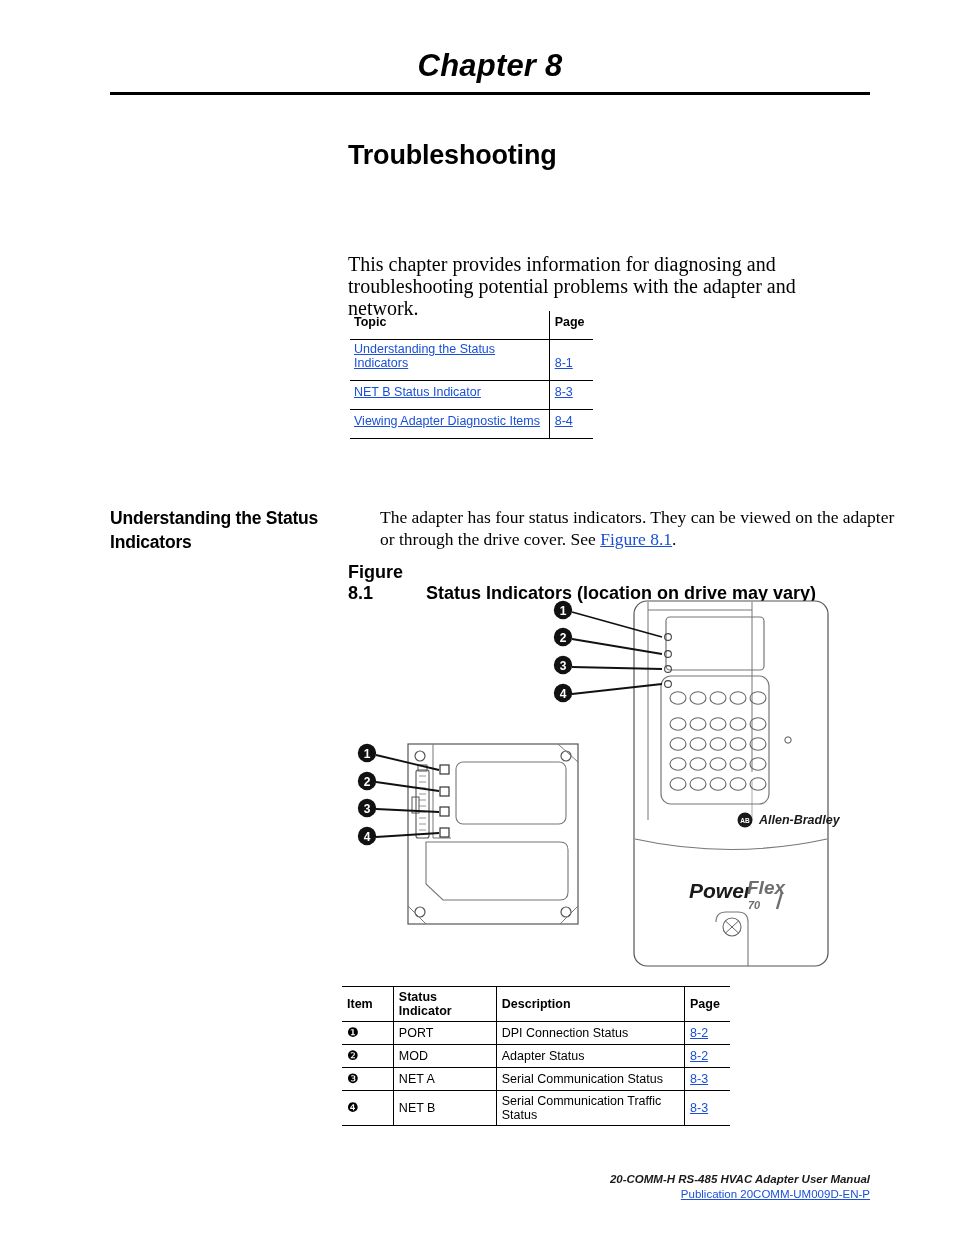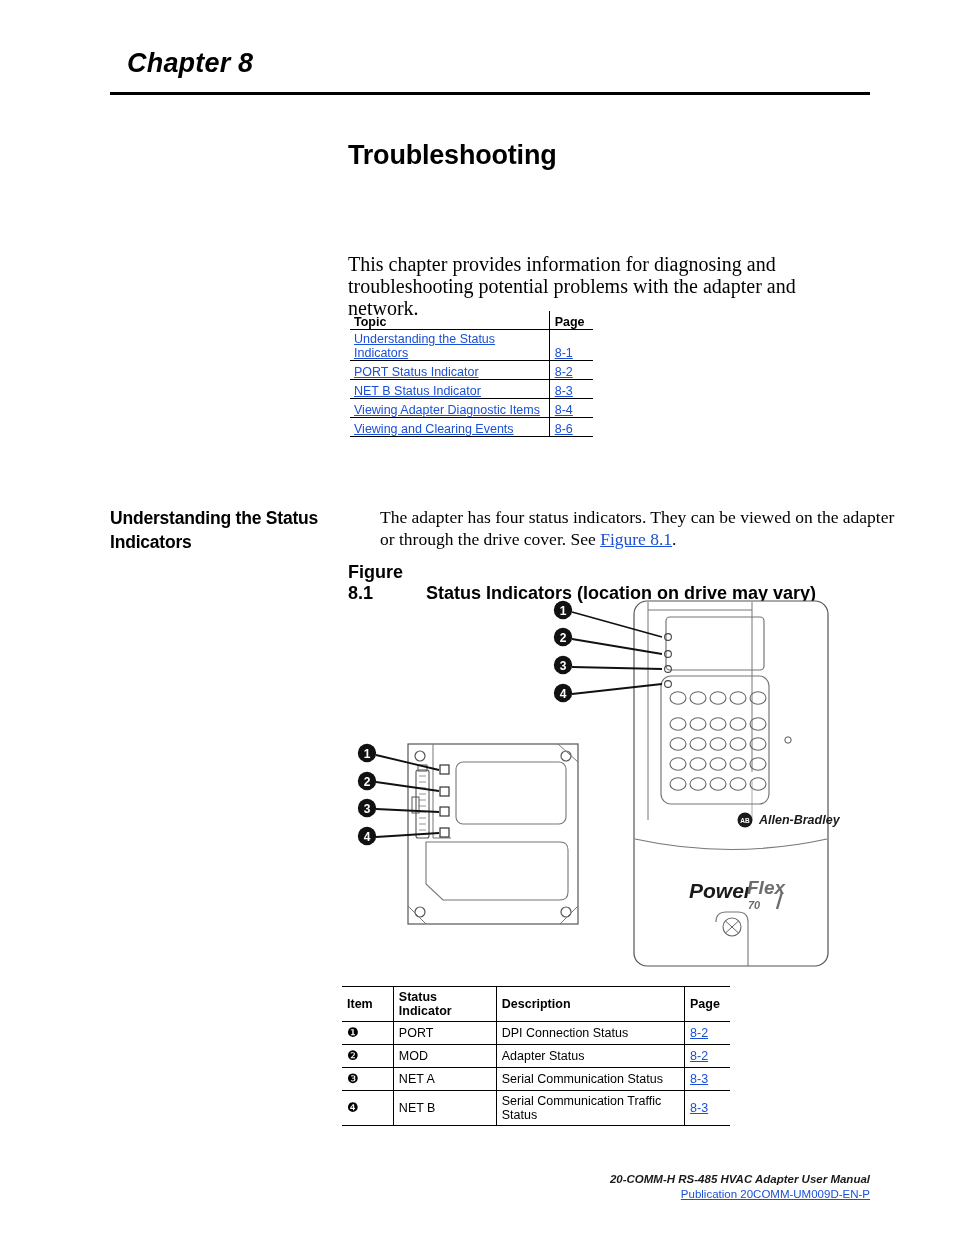--- a/index.html
+++ b/index.html
@@ -12,28 +12,28 @@
     height: 1235px;
     position: relative;
     font-family: "Liberation Serif", serif;
     color: #000000;
     overflow: hidden;
   }
 
   
   .chapter-label {
     position: absolute;
-    left: 127px;
+    left: 110px;
     top: 48px;
     width: 760px;
-    text-align: left;
+    text-align: center;
     font-family: "Liberation Sans", sans-serif;
     font-style: italic;
     font-weight: bold;
-    font-size: 27px;
+    font-size: 31px;
     letter-spacing: 0.2px;
   }
   .header-rule {
     position: absolute;
     left: 110px;
     top: 92px;
     width: 760px;
     height: 2.5px;
     background: #000;
   }
@@ -64,21 +64,21 @@
     position: absolute;
     left: 350px;
     top: 311px;
     width: 243px;
     border-collapse: collapse;
     font-family: "Liberation Sans", sans-serif;
     font-size: 12.5px;
   }
   .toc th, .toc td {
     border-bottom: 1px solid #000;
-    padding: 2px 4px 0 4px;
+    padding: 2px 4px 10px 4px;
     text-align: left;
     font-weight: normal;
     line-height: 14px;
     vertical-align: bottom;
     height: 16px;
   }
   .toc thead th {
     font-weight: bold;
     border-bottom: 1.4px solid #000;
   }
@@ -214,34 +214,26 @@
       <th class="col-topic">Topic</th>
       <th class="col-page">Page</th>
     </tr>
   </thead>
   <tbody>
     <tr>
       <td class="col-topic"><span class="lnk">Understanding the Status Indicators</span></td>
       <td class="col-page"><span class="lnk">8-1</span></td>
     </tr>
     <tr>
-      <td class="col-topic"><span class="lnk">PORT Status Indicator</span></td>
-      <td class="col-page"><span class="lnk">8-2</span></td>
-    </tr>
-    <tr>
       <td class="col-topic"><span class="lnk">NET B Status Indicator</span></td>
       <td class="col-page"><span class="lnk">8-3</span></td>
     </tr>
     <tr>
       <td class="col-topic"><span class="lnk">Viewing Adapter Diagnostic Items</span></td>
       <td class="col-page"><span class="lnk">8-4</span></td>
-    </tr>
-    <tr>
-      <td class="col-topic"><span class="lnk">Viewing and Clearing Events</span></td>
-      <td class="col-page"><span class="lnk">8-6</span></td>
     </tr>
   </tbody>
 </table>
 
 <div class="section-heading">Understanding the Status Indicators</div>
 
 <div class="section-body"><span>The adapter has four status indicators. They can be viewed on the adapter or through the drive cover. See </span><span class="lnk">Figure 8.1</span><span>.</span></div>
 
 <div class="figure-caption"><span class="fignum">Figure 8.1</span><span>Status Indicators (location on drive may vary)</span></div>
 

